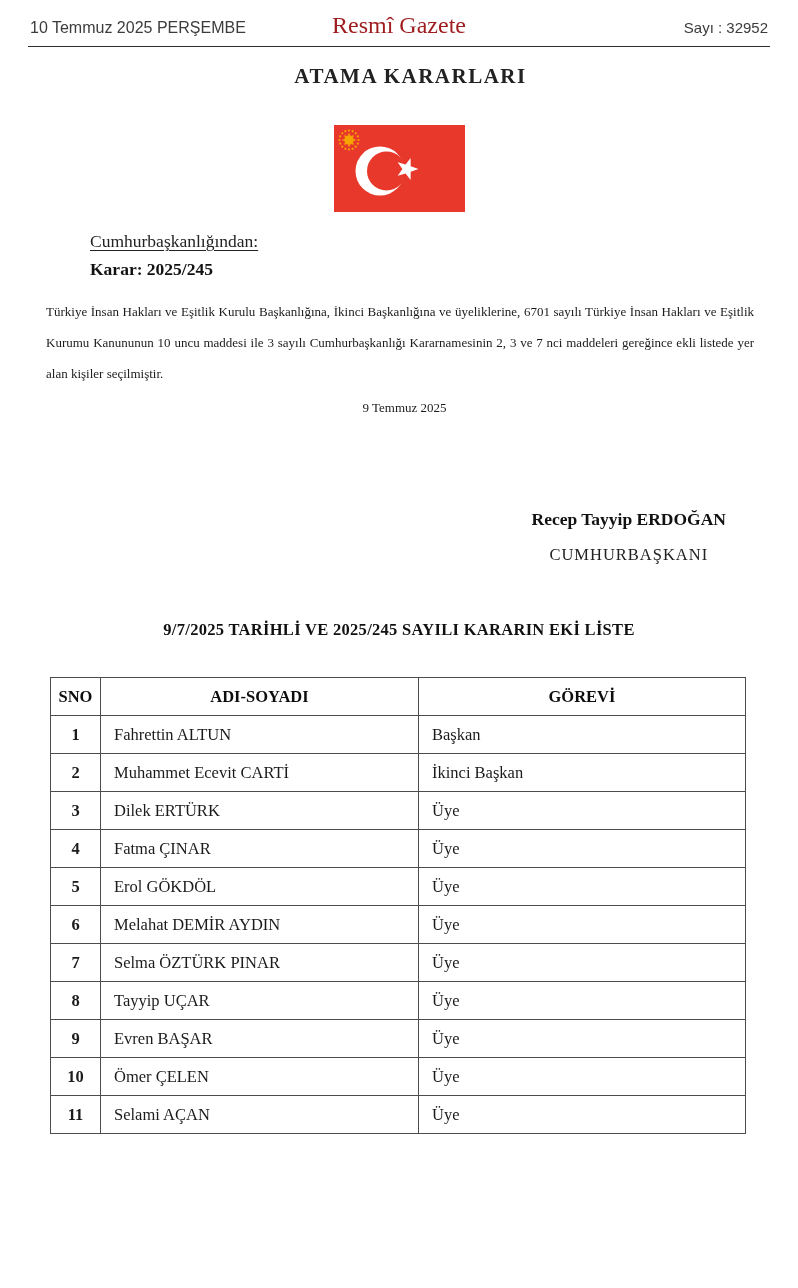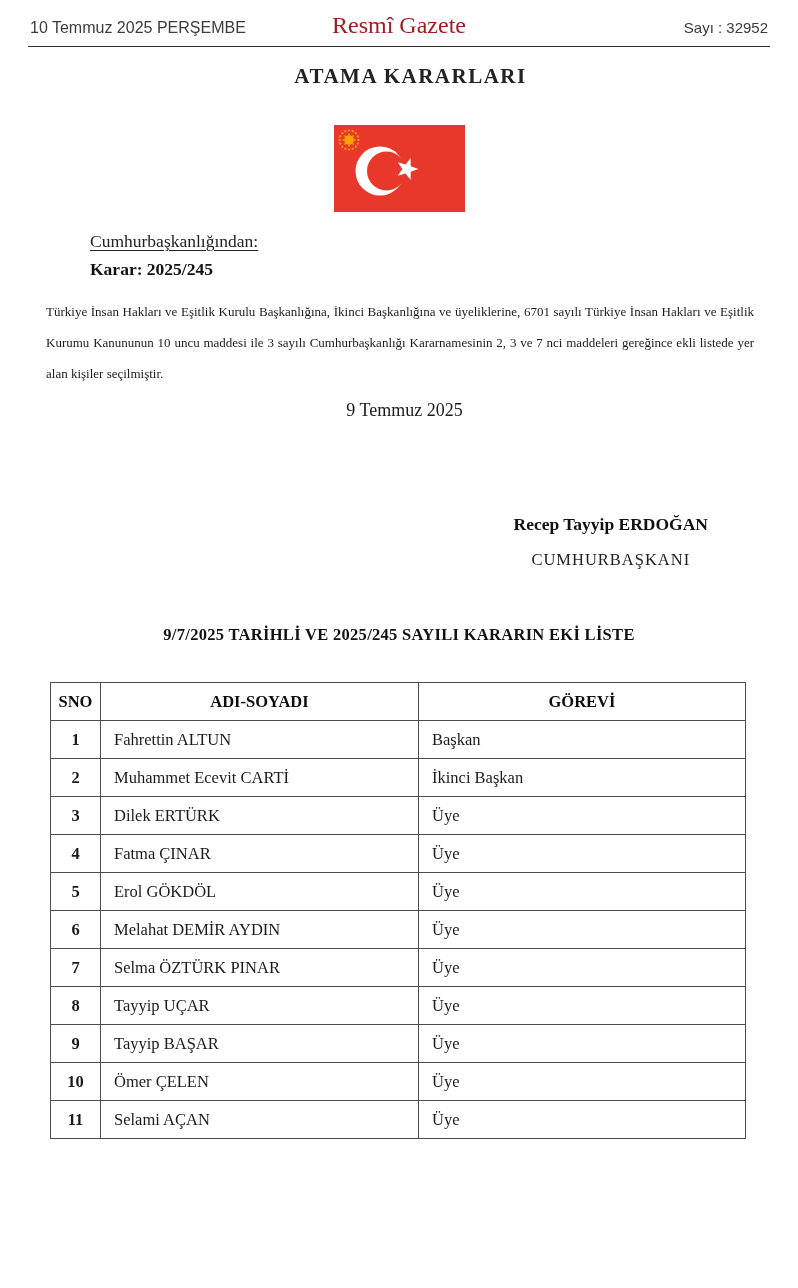--- a/index.html
+++ b/index.html
@@ -80,27 +80,27 @@
   .decree-body{
     margin:15px 44px 0 46px;
     font-size:13px;
     line-height:31px;
     text-align:justify;
     color:#1b1b1b;
   }
   .decree-date{
     margin:11px 0 0 11px;
     text-align:center;
-    font-size:18px;
+    font-size:13px;
     color:#1b1b1b;
   }
   
   .signature{
     width:fit-content;
-    margin:93px 90px 0 auto;
+    margin:93px 72px 0 auto;
     text-align:center;
   }
   .signature .sig-name{
     font-size:17.5px;
     font-weight:bold;
     color:#111;
   }
   .signature .sig-title{
     margin-top:15px;
     font-size:16.5px;
@@ -277,21 +277,21 @@
     </tr>
 
     <tr>
       <td class="sno">8</td>
       <td class="name">Tayyip UÇAR</td>
       <td class="role">Üye</td>
     </tr>
 
     <tr>
       <td class="sno">9</td>
-      <td class="name">Tayyip BAŞAR</td>
+      <td class="name">Evren BAŞAR</td>
       <td class="role">Üye</td>
     </tr>
 
     <tr>
       <td class="sno">10</td>
       <td class="name">Ömer ÇELEN</td>
       <td class="role">Üye</td>
     </tr>
 
     <tr>

